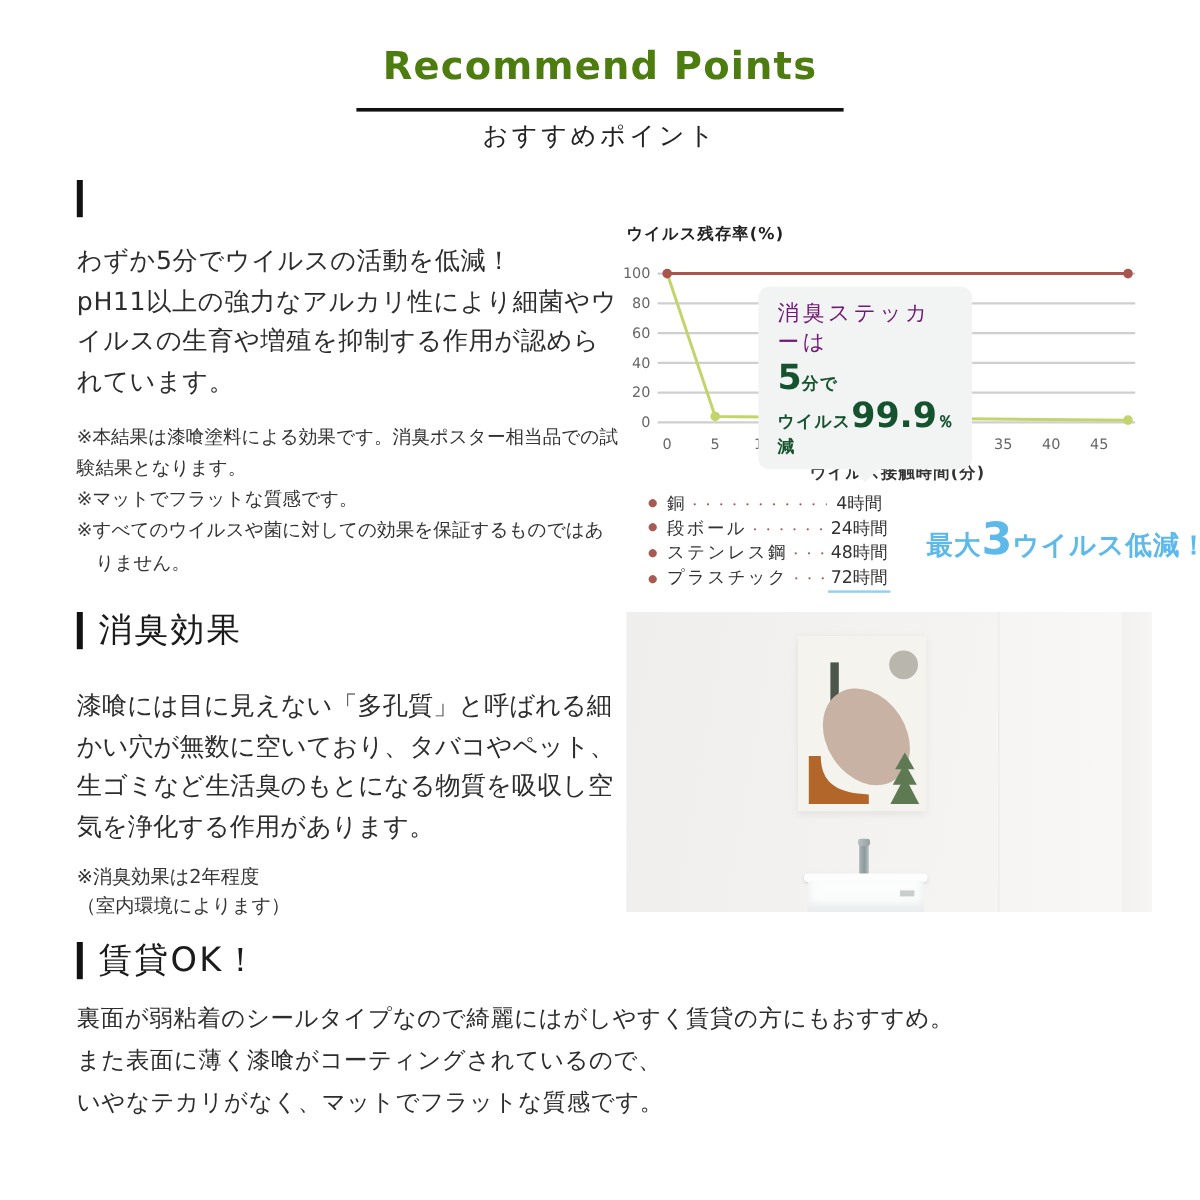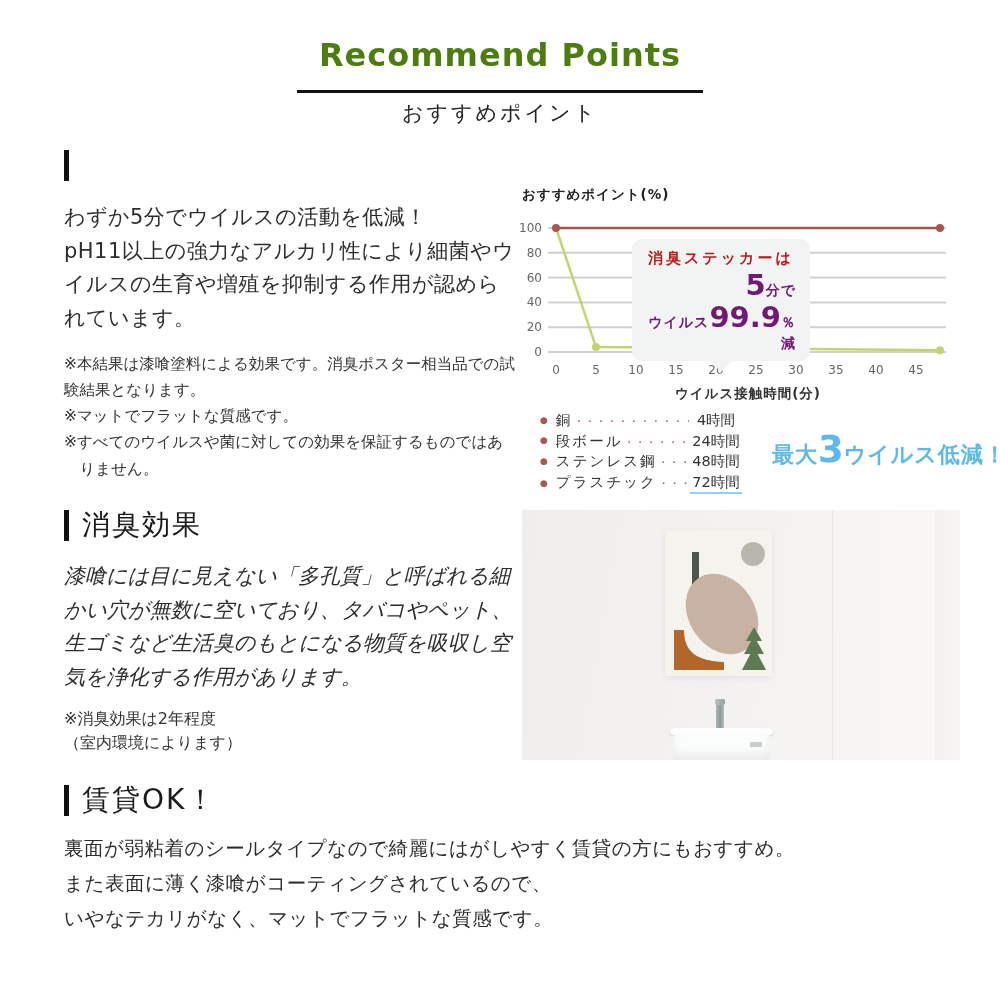--- a/index.html
+++ b/index.html
@@ -27,41 +27,41 @@
   
   .chart-wrap { position:absolute; left:520px; top:186px; width:446px; }
   .chart-title { font-size:13.5px; font-weight:bold; color:#222; letter-spacing:1px; padding-left:2px; }
   .chart-svg { display:block; margin-top:2px; }
   .chart-svg text.tick { font-size:12px; fill:#666; font-family:"DejaVu Sans", sans-serif; }
   .chart-svg text.axis-label { font-size:13.5px; font-weight:bold; fill:#333; letter-spacing:1px; font-family:"DejaVu Sans", sans-serif; }
   .callout { position:absolute; left:112px; top:53px; width:178px; background:#f2f3f3;
              border-radius:9px; padding:10px 14px 9px 16px; }
   .callout::after { content:""; position:absolute; left:50%; bottom:-11px; transform:translateX(-50%);
                     border:12px solid transparent; border-top:12px solid #f2f3f3; border-bottom:0; }
-  .callout-line1 { font-size:15px; font-weight:bold; color:#b91c1c; letter-spacing:3px; }
+  .callout-line1 { font-size:18px; font-weight:normal; color:#701a75; letter-spacing:3px; }
   .callout-stat { margin-top:1px; line-height:1.12; }
   .callout-stat .big { font-size:29px; font-weight:bold; letter-spacing:0; }
   .callout-stat .sm { font-size:14px; font-weight:bold; letter-spacing:1px; }
 
   
   .legend-area { display:flex; align-items:flex-start; margin-top:6px; }
   .legend-list { width:222px; padding-left:20px; }
   .legend-row { display:flex; align-items:baseline; font-size:14.5px; color:#333; line-height:1.42; }
   .legend-bullet { font-size:9px; margin-right:8px; align-self:center; }
   .legend-label { letter-spacing:2px; white-space:nowrap; }
   .legend-dots { font-size:11px; letter-spacing:0; margin:0 1px; white-space:nowrap; overflow:hidden; flex:1; }
   .legend-value { margin-left:auto; width:52px; text-align:center; white-space:nowrap; flex:none; }
   .legend-value.u { border-bottom:2px solid #8fd1f2; }
   .side-note { margin-left:30px; margin-top:18px; font-weight:bold; white-space:nowrap; }
   .side-note .t { font-size:22px; letter-spacing:1px; }
   .side-note .b { font-size:37px; letter-spacing:0; }
 
   
   .sec2 { position:absolute; left:64px; top:506px; width:462px; }
-  .sec2 .body-text { margin-top:16px; letter-spacing:0;font-style:italic; }
+  .sec2 .body-text { margin-top:28px; letter-spacing:0; }
   .notes2 { margin-top:13px; font-size:16px; line-height:1.5; color:#333; }
 
   
   .photo { position:absolute; left:522px; top:510px; width:438px; height:250px; overflow:hidden;
            background:linear-gradient(100deg,#efeeec 0%,#f3f2f0 45%,#f5f4f2 70%,#f7f6f4 100%); }
   .photo .corner { position:absolute; top:0; left:310px; width:1px; height:250px; background:rgba(0,0,0,0.05); }
   .photo .rwall { position:absolute; top:0; left:311px; width:102px; height:250px;
                   background:linear-gradient(90deg,#f6f5f3,#f8f7f5); }
   .photo .redge { position:absolute; top:0; left:413px; width:25px; height:250px;
                   background:linear-gradient(90deg,#f2f1ef,#f6f5f4); }
@@ -100,21 +100,21 @@
       <div>pH11以上の強力なアルカリ性により細菌やウイルスの生育や増殖を抑制する作用が認められています。</div>
     </div>
     <div class="notes">
       <div class="note">※本結果は漆喰塗料による効果です。消臭ポスター相当品での試験結果となります。</div>
       <div class="note">※マットでフラットな質感です。</div>
       <div class="note hang">※すべてのウイルスや菌に対しての効果を保証するものではありません。</div>
     </div>
   </div>
 
   <div class="chart-wrap">
-    <div class="chart-title">おすすめポイント(%)</div>
+    <div class="chart-title">ウイルス残存率(%)</div>
     <svg class="chart-svg" width="446" height="198" viewBox="0 0 446 198">
         <line x1="28" x2="426" y1="146" y2="146" stroke="#cfcfcf" stroke-width="2"></line>
         <line x1="28" x2="426" y1="121.2" y2="121.2" stroke="#cfcfcf" stroke-width="2"></line>
         <line x1="28" x2="426" y1="96.4" y2="96.4" stroke="#cfcfcf" stroke-width="2"></line>
         <line x1="28" x2="426" y1="71.60000000000001" y2="71.60000000000001" stroke="#cfcfcf" stroke-width="2"></line>
         <line x1="28" x2="426" y1="46.8" y2="46.8" stroke="#cfcfcf" stroke-width="2"></line>
         <line x1="28" x2="426" y1="22" y2="22" stroke="#cfcfcf" stroke-width="2"></line>
         <text x="22" y="150" text-anchor="end" class="tick">0</text>
         <text x="22" y="125.2" text-anchor="end" class="tick">20</text>
         <text x="22" y="100.4" text-anchor="end" class="tick">40</text>
@@ -134,21 +134,21 @@
         <text x="228" y="192" text-anchor="middle" class="axis-label">ウイルス接触時間(分)</text>
         <polyline points="36,22 76,141.04 420,144.14" fill="none" stroke="#c3d46c" stroke-width="2.5"></polyline>
         <circle cx="76" cy="141.04" r="4" fill="#c3d46c"></circle>
         <circle cx="420" cy="144.14" r="4" fill="#c3d46c"></circle>
         <polyline points="36,22 420,22" fill="none" stroke="#a8554e" stroke-width="2.5"></polyline>
         <circle cx="36" cy="22" r="4" fill="#a8554e"></circle>
         <circle cx="420" cy="22" r="4" fill="#a8554e"></circle>
       </svg>
     <div class="callout">
       <div class="callout-line1">消臭ステッカーは</div>
-      <div class="callout-stat" style="color: #701a75; text-align: right;">
+      <div class="callout-stat" style="color: #14532d;">
         <span class="big">5</span><span class="sm">分で</span><br>
         <span class="sm">ウイルス</span><span class="big">99.9</span><span class="sm">％減</span>
       </div>
     </div>
     <div class="legend-area">
       <div class="legend-list">
         <div class="legend-row">
           <span class="legend-bullet" style="color: rgb(168, 90, 82);">●</span>
           <span class="legend-label">銅</span>
           <span class="legend-dots" style="color: rgb(168, 90, 82);">・・・・・・・・・・・・</span>

